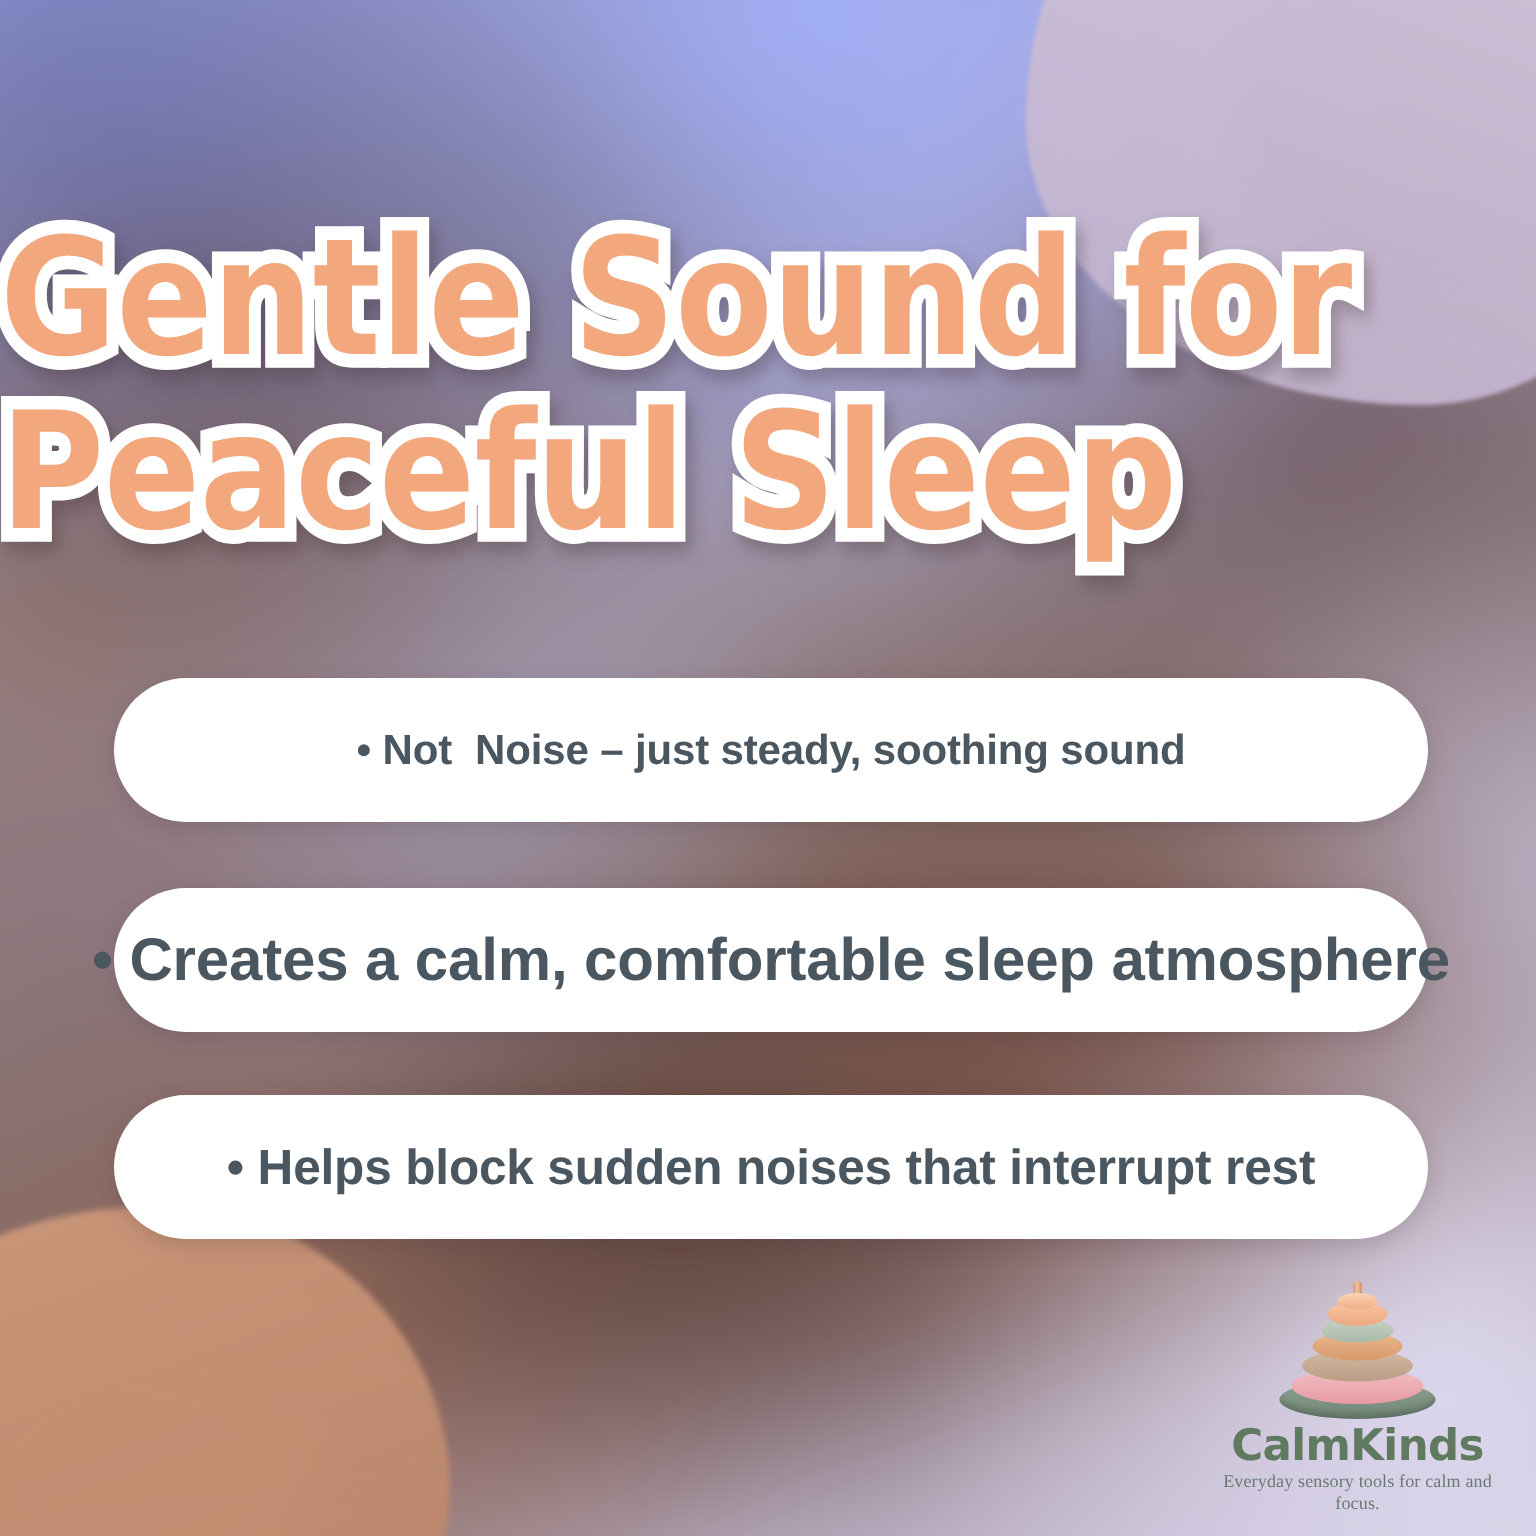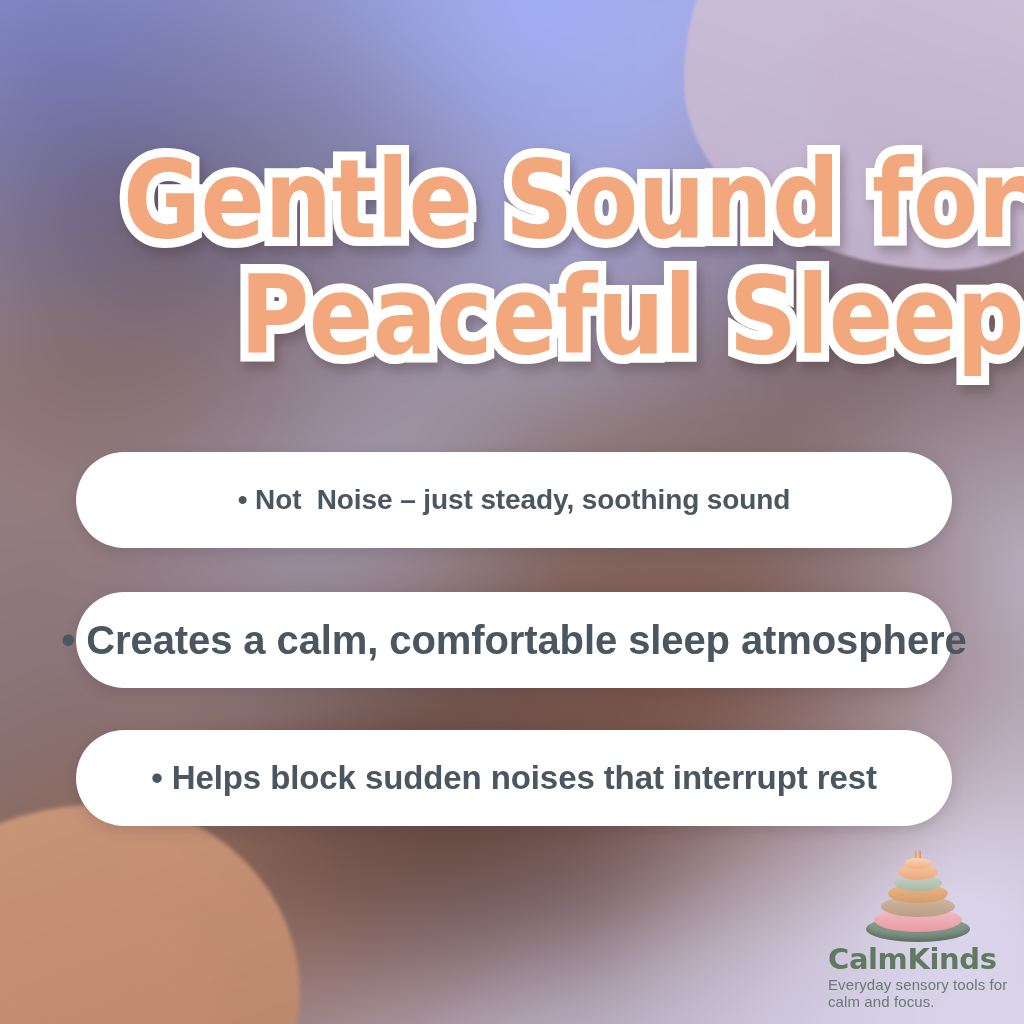--- a/index.html
+++ b/index.html
@@ -75,21 +75,21 @@
     background:#c58f72;
     border-radius:50%;
     opacity:0.45;
     filter:blur(18px);
   }
 
   
   .headline {
     position:absolute;
     top:146px; left:0; right:0;
-    text-align:right;
+    text-align:left;
     line-height:0.99;
     pointer-events:none;
   }
   .headline .line {
     display:block;
     font-family:"DejaVu Sans", sans-serif;
     font-weight:700;
     font-size:95px;
     letter-spacing:-0.5px;
     color:#f2a87c;
@@ -126,24 +126,24 @@
     letter-spacing:-0.1px;
     white-space:pre;
     text-align:center;
   }
   .pill-2 .pill-text { font-size:40px; }
   .pill-3 .pill-text { font-size:33px; }
 
   
   .logo {
     position:absolute;
-    right:16px;
+    right:29px;
     bottom:14px;
     width:180px;
-    text-align:left;
+    text-align:center;
   }
   .rings {
     position:relative;
     width:110px; height:92px;
     margin:0 auto 2px auto;
   }
   .ring {
     position:absolute;
     left:50%;
     transform:translateX(-50%);
@@ -168,22 +168,22 @@
 
   .logo-name {
     font-family:"DejaVu Sans", sans-serif;
     font-weight:700;
     font-size:29px;
     color:#5f7a5f;
     letter-spacing:-0.4px;
     line-height:1.05;
   }
   .logo-tagline {
-    font-family:Liberation Sans, sans-serif;
-    font-size:15px;
+    font-family:Liberation Serif, serif;
+    font-size:12px;
     color:#6a7a72;
     letter-spacing:0.1px;
     margin-top:2px;
   }
 </style>
 </head>
 <body>
 
 <div id="poster">
 

